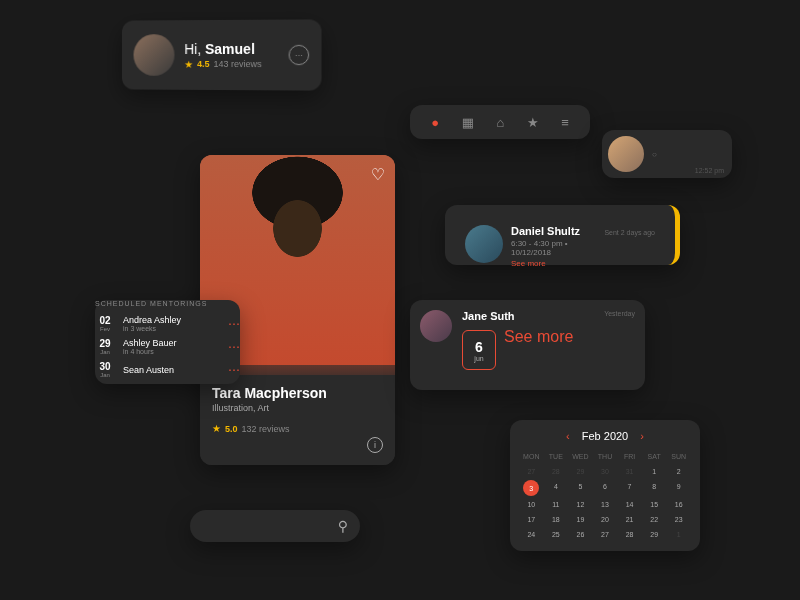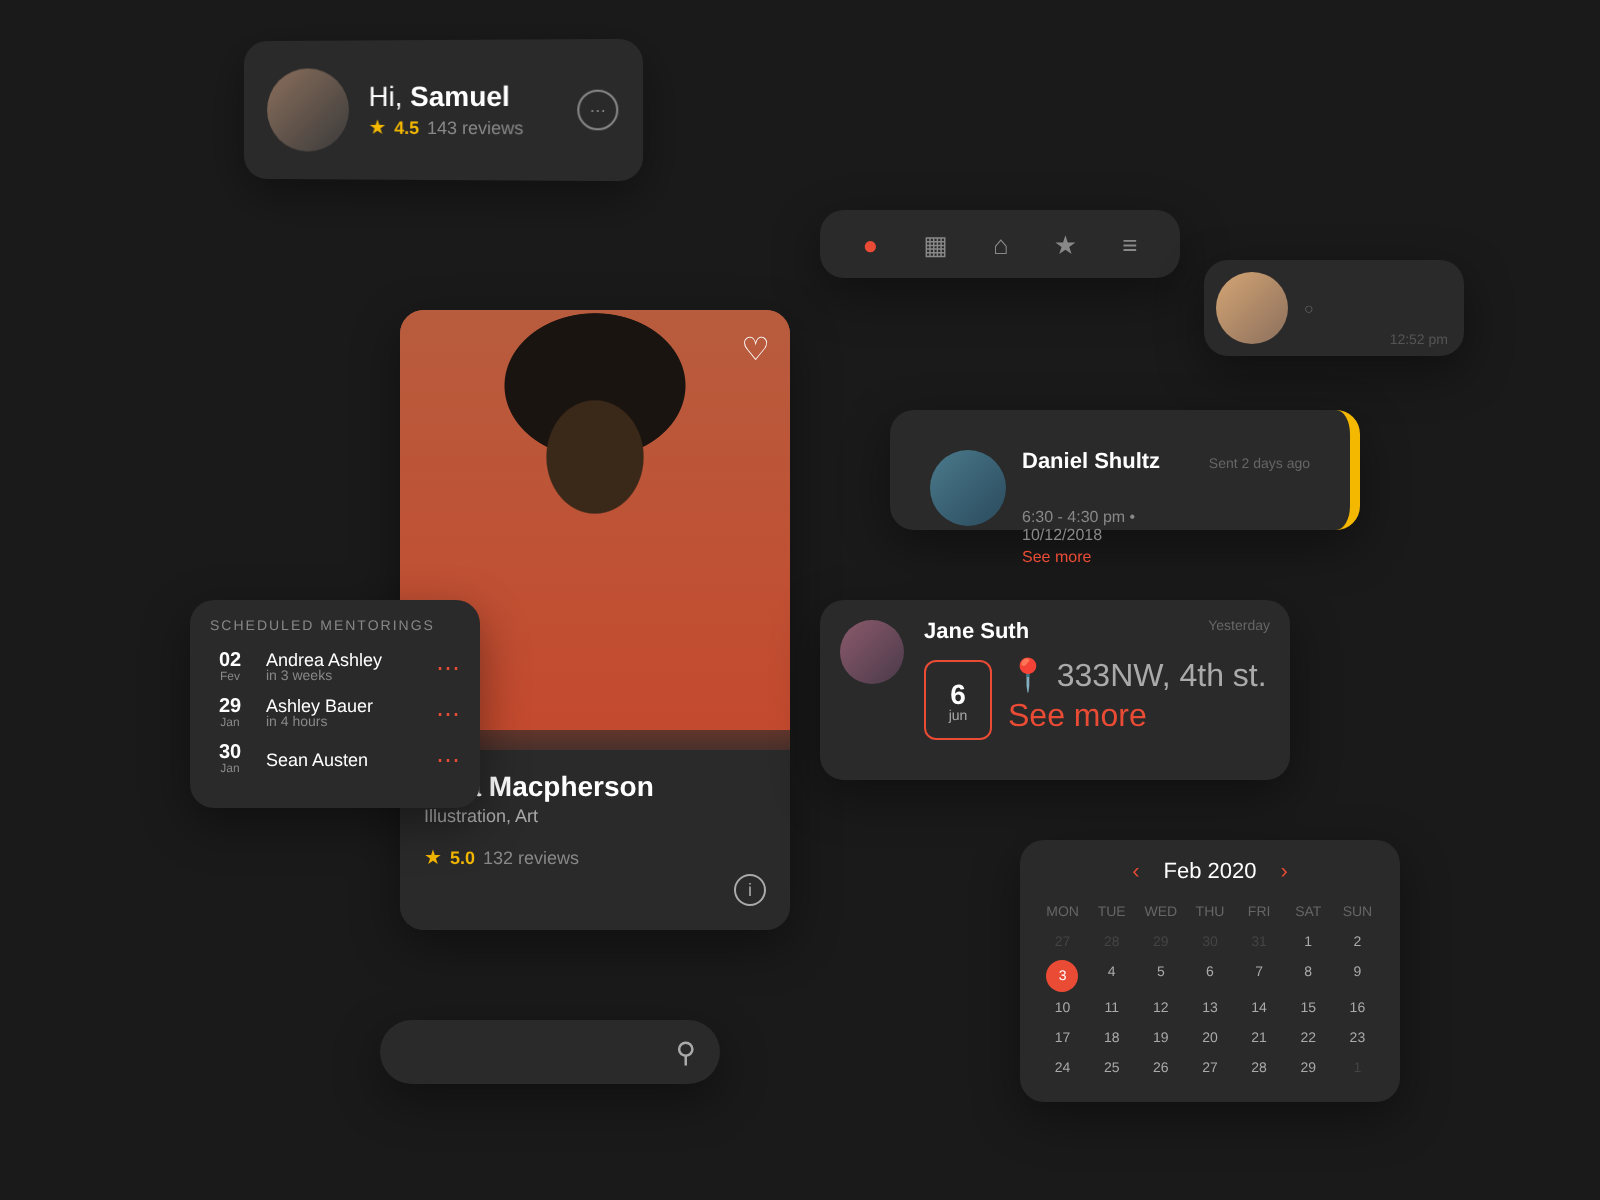--- a/index.html
+++ b/index.html
@@ -23,35 +23,35 @@
 .mini-txt{font-size:8px;color:#666}
 .mini-time{position:absolute;right:8px;bottom:4px;font-size:7px;color:#555}
 .profile{left:200px;top:155px;width:195px;height:310px;overflow:hidden;background:linear-gradient(180deg,#b85c3e 0%,#c44a2e 55%,#2a2a2a 75%)}
 .profile-img{width:100%;height:210px;background:radial-gradient(ellipse 60px 70px at 50% 35%,#3a2818 0%,#3a2818 40%,transparent 41%),radial-gradient(ellipse 50px 40px at 50% 18%,#1a1410 0%,#1a1410 90%,transparent 91%),linear-gradient(180deg,#b85c3e 0%,#c44a2e 100%);position:relative}
 .heart{position:absolute;top:10px;right:10px;color:#fff;font-size:16px;cursor:pointer}
 .profile-info{padding:10px 12px;background:#2a2a2a;position:absolute;bottom:0;width:100%;height:90px}
 .profile-name{font-size:14px;font-weight:600}
 .profile-role{font-size:9px;color:#aaa;margin-top:2px}
 .profile-rating{display:flex;align-items:center;gap:4px;margin-top:10px;font-size:9px}
 .info-ico{position:absolute;right:12px;bottom:12px;width:16px;height:16px;border:1.5px solid #aaa;border-radius:50%;display:flex;align-items:center;justify-content:center;font-size:9px;color:#aaa;cursor:pointer}
-.mentorings{left:95px;top:300px;width:145px;padding:10px}
+.mentorings{left:95px;top:300px;width:145px;}
 .ment-title{font-size:7px;letter-spacing:1px;color:#888;margin-bottom:8px}
 .ment-item{display:flex;align-items:center;gap:8px;margin-bottom:6px;font-size:9px}
 .ment-date{display:flex;flex-direction:column;align-items:center;width:20px}
 .ment-day{font-size:10px;font-weight:600}
 .ment-mon{font-size:6px;color:#888}
 .ment-info{flex:1}
 .ment-name{font-size:9px}
 .ment-when{font-size:7px;color:#888}
 .ment-more{color:#e94b35;font-size:12px;cursor:pointer}
 .event1{left:445px;top:205px;width:235px;height:60px;padding:20px;display:flex;gap:8px;border-right:5px solid #f5b800}
 .ev-av{width:38px;height:38px;border-radius:50%;background:linear-gradient(135deg,#4a7a8c,#2a4a5c);flex-shrink:0}
 .ev-info{flex:1;font-size:8px}
 .ev-name{font-size:11px;font-weight:600}
-.ev-time{color:#888;margin-top:17px}
+.ev-time{color:#888;margin-top:2px}
 .ev-more{color:#e94b35;margin-top:2px;cursor:pointer}
 .ev-sent{font-size:7px;color:#666;align-self:flex-start;margin-top:4px}
 .event2{left:410px;top:300px;width:235px;height:90px;padding:10px;display:flex;gap:10px}
 .ev2-av{width:32px;height:32px;border-radius:50%;background:linear-gradient(135deg,#8b5a6b,#4a3a4a);flex-shrink:0}
 .ev2-datebox{width:34px;height:40px;border:1.5px solid #e94b35;border-radius:6px;display:flex;flex-direction:column;align-items:center;justify-content:center;margin-top:4px}
 .ev2-d{font-size:14px;font-weight:600}
 .ev2-m{font-size:7px;color:#aaa}
 .ev2-name{font-size:11px;font-weight:600}
 .ev2-sub{color:#888;margin-bottom:4px}
 .ev2-det{color:#aaa;margin-top:2px}
@@ -168,21 +168,20 @@
 <div class="card event2">
   <div class="ev2-av"></div>
   <div style="display:flex;flex-direction:column;gap:4px;flex:1">
     <div class="ev2-name">Jane Suth</div>
     <div style="display:flex;gap:8px">
       <div class="ev2-datebox">
         <div class="ev2-d">6</div>
         <div class="ev2-m">jun</div>
       </div>
       <div>
-        <div class="ev2-loc"><span class="pin">📍</span> <span>333NW, 4th st.</span></div>
         <div class="ev-more">See more</div>
       </div>
     </div>
   </div>
   <div class="ev2-yest">Yesterday</div>
 </div>
 
 <div class="card search">
   <span class="search-ico">⚲</span>
 </div>

